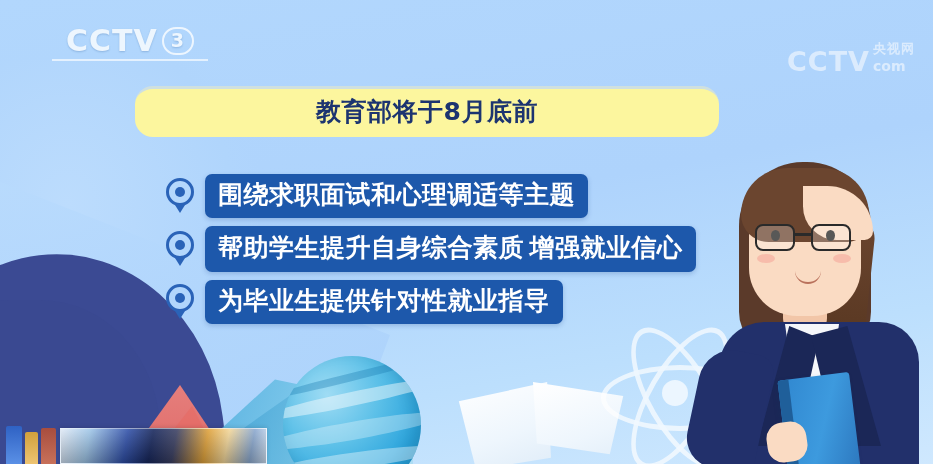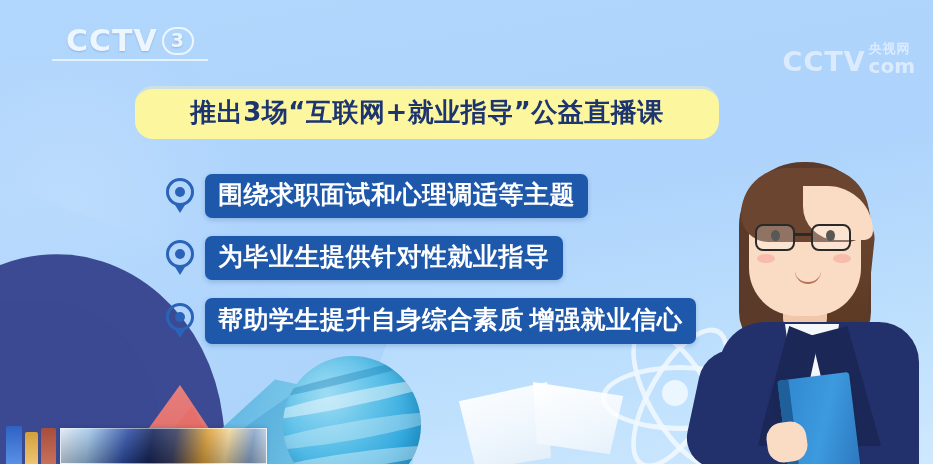--- a/index.html
+++ b/index.html
@@ -147,39 +147,39 @@
   .cctv-logo .row2{font-size:19px;font-weight:700;letter-spacing:10px;text-indent:10px;}
 
   
   .watermark{
     position:absolute;right:18px;top:36px;height:40px;
     display:flex;align-items:flex-end;gap:3px;color:#ffffff;opacity:.55;user-select:none;
   }
   .watermark .wm-cctv{font-size:27px;font-weight:700;letter-spacing:1px;line-height:28px;}
   .watermark .wm-right{display:flex;flex-direction:column;align-items:flex-start;line-height:1;}
   .watermark .wm-cn{font-size:13px;font-weight:700;letter-spacing:1px;margin-bottom:1px;}
-  .watermark .wm-com{font-size:20px;font-weight:700;line-height:20px;}
+  .watermark .wm-com{font-size:14px;font-weight:700;line-height:20px;}
 
   
   .headline{
     position:absolute;left:135px;top:86px;width:584px;
     background:#fcf69e;border-radius:18px;
     padding:7px 14px 10px;box-sizing:border-box;
     border-top:3px solid #cfe0e0;
     text-align:center;
   }
   .headline .hl-line{
     color:#1c3470;font-weight:700;letter-spacing:.5px;white-space:nowrap;
   }
   .headline .hl1{font-size:25px;line-height:31px;}
   .headline .hl2{font-size:26px;line-height:33px;}
 
   
   .bullets{position:absolute;left:164px;top:174px;width:560px;}
-  .bullet{position:relative;display:flex;align-items:center;margin-bottom:18px;}
+  .bullet{position:relative;display:flex;align-items:center;margin-bottom:8px;}
   .bullet .pin{
     flex:0 0 auto;width:34px;height:40px;position:relative;margin-right:7px;
   }
   .bullet .pin .ring{
     position:absolute;left:2px;top:2px;width:28px;height:28px;border-radius:50%;
     border:3.5px solid #2a63b8;box-sizing:border-box;
   }
   .bullet .pin .dot{
     position:absolute;left:11px;top:11px;width:10px;height:10px;border-radius:50%;
     background:#2a63b8;
@@ -334,56 +334,56 @@
 
   <div class="watermark">
     <span class="wm-cctv">CCTV</span>
     <span class="wm-right">
       <span class="wm-cn">央视网</span>
       <span class="wm-com">com</span>
     </span>
   </div>
 
   <div class="headline">
-    <div class="hl-line hl2">推出3场“互联网+就业指导”公益直播课</div>
+    <div class="hl-line hl1">教育部将于8月底前</div>
   </div>
 
   <div class="bullets">
 
     <div class="bullet">
       <span class="pin">
         <span class="ring"></span>
           <span class="dot"></span>
           <span class="tail"></span>
       </span>
       <span class="bar">
         <span class="txt">围绕求职面试和心理调适等主题</span>
       </span>
     </div>
 
+    <div class="bullet two">
+      <span class="pin">
+        <span class="ring"></span>
+          <span class="dot"></span>
+          <span class="tail"></span>
+      </span>
+      <span class="bar">
+        <span class="txt">帮助学生提升自身综合素质</span>
+        <span class="txt">增强就业信心</span>
+      </span>
+    </div>
+
     <div class="bullet">
       <span class="pin">
         <span class="ring"></span>
           <span class="dot"></span>
           <span class="tail"></span>
       </span>
       <span class="bar">
         <span class="txt">为毕业生提供针对性就业指导</span>
-      </span>
-    </div>
-
-    <div class="bullet two">
-      <span class="pin">
-        <span class="ring"></span>
-          <span class="dot"></span>
-          <span class="tail"></span>
-      </span>
-      <span class="bar">
-        <span class="txt">帮助学生提升自身综合素质</span>
-        <span class="txt">增强就业信心</span>
       </span>
     </div>
 
   </div>
 
   <div class="presenter">
     <div class="pr-hair-back"></div>
     <div class="pr-ponytail"></div>
     <div class="pr-neck"></div>
     <div class="pr-face"></div>

